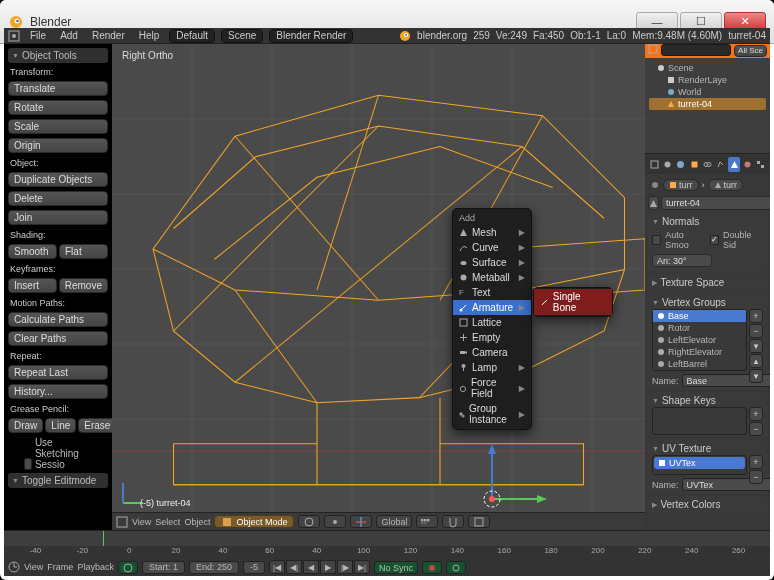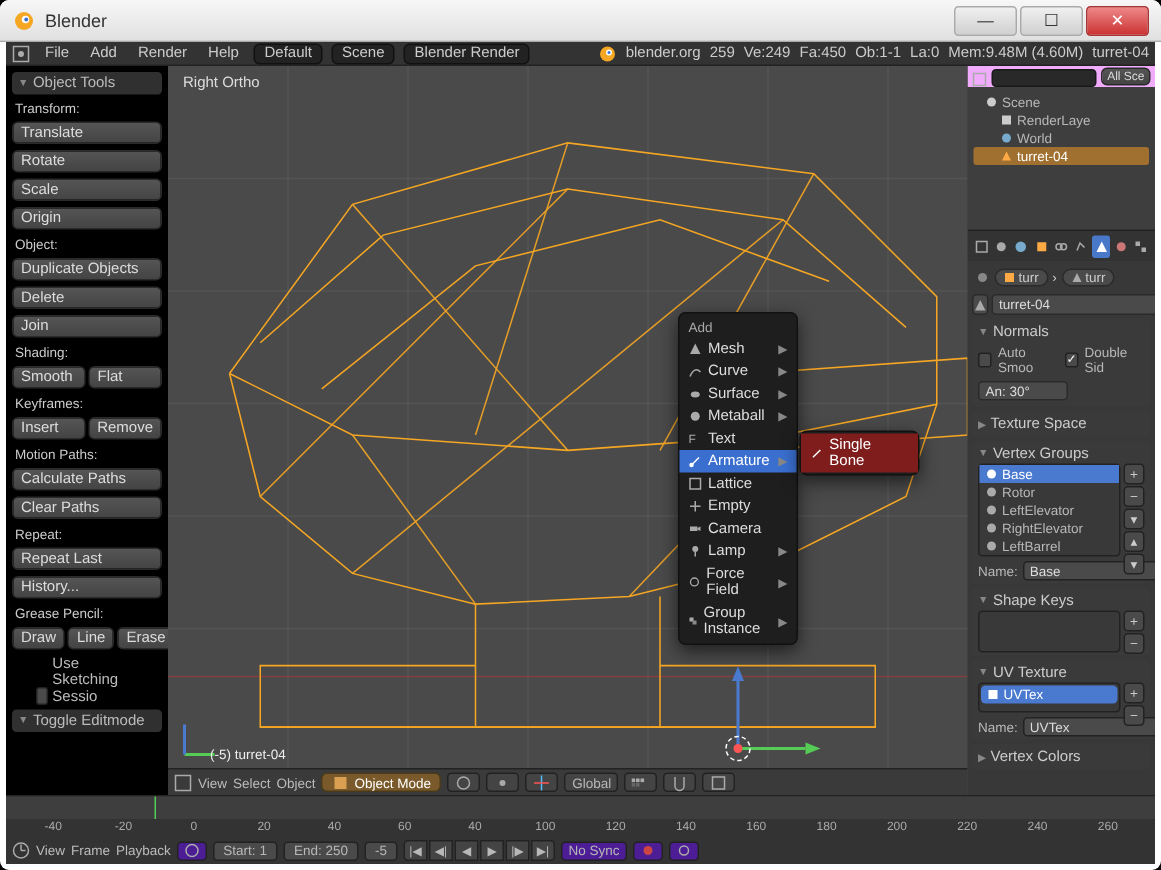--- a/index.html
+++ b/index.html
@@ -1,19 +1,19 @@
 <!DOCTYPE html>
 <html><head>
 <meta charset="utf-8">
 <style>
   * { box-sizing: border-box; margin: 0; padding: 0; font-family: "Segoe UI", Arial, sans-serif; }
   body { background: #000; width: 774px; height: 580px; overflow: hidden; font-size: 10px; color: #b8b8b8; }
   
   .window { width: 100%; height: 100%; background: #fff; border-radius: 6px; overflow: hidden; position: relative; }
-  .titlebar { height: 28px; background: linear-gradient(#f7f7f7, #e0e0e0); display: flex; align-items: center; padding: 0 8px; border-bottom: 1px solid #aaa; }
+  .titlebar { height: 44px; background: linear-gradient(#f7f7f7, #e0e0e0); display: flex; align-items: center; padding: 0 8px; border-bottom: 1px solid #aaa; }
   .titlebar svg { width: 16px; height: 16px; margin-right: 6px; }
   .titlebar .title { color: #333; font-size: 12px; flex: 0 0 auto; }
   .titlebar .spacer { flex: 1; }
   .win-btns { display: flex; gap: 0; }
   .win-btn { width: 42px; height: 20px; display: flex; align-items: center; justify-content: center; border-radius: 3px; font-size: 11px; color: #333; background: linear-gradient(#f0f0f0,#d0d0d0); border:1px solid #aaa; margin-left:2px;}
   .win-btn.close { background: linear-gradient(#e88,#c33); color:#fff; border-color:#a33; }
   .app { position: absolute; top: 28px; left: 4px; right: 4px; bottom: 4px; background: #393939; display: flex; flex-direction: column; }
   
   .infobar { height: 16px; background: #333; display:flex; align-items:center; gap:6px; padding:0 4px; border-bottom:1px solid #222; font-size:10px; }
   .infobar .icon { width:12px; height:12px; }
@@ -54,21 +54,21 @@
   .submenu .ctx-item.hl { background:#7f1d1d; }
   
   .vphdr { position:absolute; bottom:0; left:0; right:0; height:18px; background:#3a3a3a; border-top:1px solid #222; display:flex; align-items:center; gap:4px; padding:0 4px; font-size:9px;}
   .vphdr .sel { background:#7a5a2a; border:1px solid #4a3a1a; border-radius:4px; padding:0 6px; color:#fff; display:flex; align-items:center; gap:3px; height:13px;}
   .vphdr .btn { background:#444; border:1px solid #222; border-radius:3px; padding:0 4px; height:13px; display:flex; align-items:center;}
   .vphdr .lbl { color:#bbb; }
   .vphdr .icn { width:12px; height:12px; }
   
   .rightcol { width:125px; display:flex; flex-direction:column; background:#383838; }
   .outliner { height:96px; background:#3e3e3e; border-bottom:1px solid #222; padding:2px; font-size:9px; overflow:hidden;}
-  .outliner-h { height:14px; background:#f0abfc; display:flex; align-items:flex-end; gap:3px; padding:0 3px;}
+  .outliner-h { height:14px; background:#f97316; display:flex; align-items:flex-start; gap:3px; padding:0 3px;}
   .out-search { flex:1; background:#292929; border:1px solid #1a1a1a; border-radius:3px; height:12px; }
   .out-tree { padding:2px; }
   .out-item { display:flex; align-items:center; gap:3px; padding:1px 0 1px 8px;}
   .out-item.sel { background:#a07030; color:#fff; border-radius:2px;}
   .propsbar { height:20px; background:#333; display:flex; align-items:center; padding:0 3px; gap:1px; }
   .propsbar .tab { width:13px; height:15px; display:flex; align-items:center; justify-content:center; border-radius:2px;}
   .propsbar .tab.active { background:#4a78c8; }
   .propsbar svg { width:9px; height:9px; }
   .props { flex:1; overflow:hidden; padding:3px; display:flex; flex-direction:column; gap:3px; }
   .crumbs { display:flex; gap:3px; align-items:center; font-size:9px; color:#ccc; padding:2px;}
@@ -92,21 +92,21 @@
   .nm-row { display:flex; align-items:center; gap:3px; font-size:9px; margin-top:3px;}
   .nm-row input { flex:1; background:#4a4a4a; border:1px solid #222; border-radius:3px; height:13px; color:#ddd; padding:0 4px; font-size:9px;}
   .uv-row { background:#4a7acf; border-radius:3px; padding:1px 4px; color:#fff; display:flex; align-items:center; gap:3px; font-size:9px;}
   
   .timeline { height:46px; background:#393939; border-top:1px solid #222; display:flex; flex-direction:column;}
   .tl-area { flex:1; background:#3e3e3e; position:relative;}
   .tl-ticks { position:absolute; bottom:0; left:0; right:0; height:12px; background:#333; display:flex; padding: 0 8px;}
   .tl-ticks span { flex:1; font-size:8px; color:#aaa; text-align:center;}
   .tl-cursor { position:absolute; top:0; bottom:0; width:1px; background:#5c5; left:99px;}
   .tl-hdr { height:18px; background:#333; display:flex; align-items:center; gap:4px; padding:0 4px; font-size:9px;}
-  .tl-hdr .btn { background:#4c1d95; border:1px solid #222; border-radius:3px; padding:0 4px; height:13px; display:flex; align-items:center; gap:2px;}
+  .tl-hdr .btn { background:#14532d; border:1px solid #222; border-radius:3px; padding:0 4px; height:13px; display:flex; align-items:flex-end; gap:2px;}
   .tl-hdr .num { background:#4a4a4a; border:1px solid #222; border-radius:3px; height:13px; padding:0 6px; display:flex; align-items:center;}
   .tl-hdr .lbl { color:#bbb;}
   .transport { display:flex; gap:1px;}
   .transport div { width:16px; height:14px; background:#444; border:1px solid #222; display:flex;align-items:center;justify-content:center; font-size:8px;}
   .transport div:first-child { border-radius:3px 0 0 3px; }
   .transport div:last-child { border-radius:0 3px 3px 0; }
 </style>
 </head>
 <body>
 

